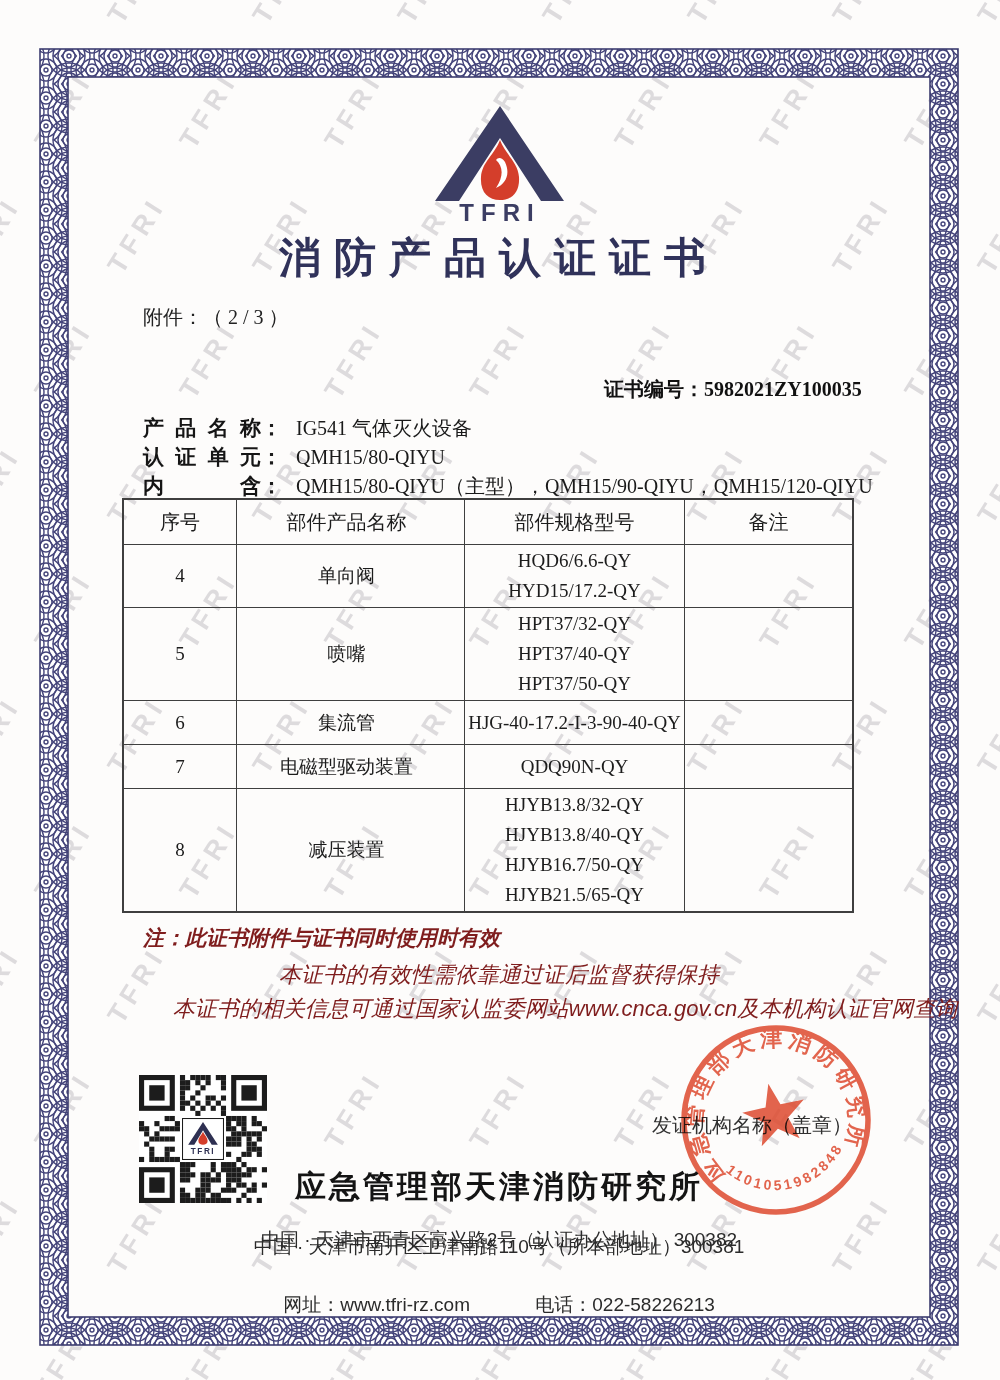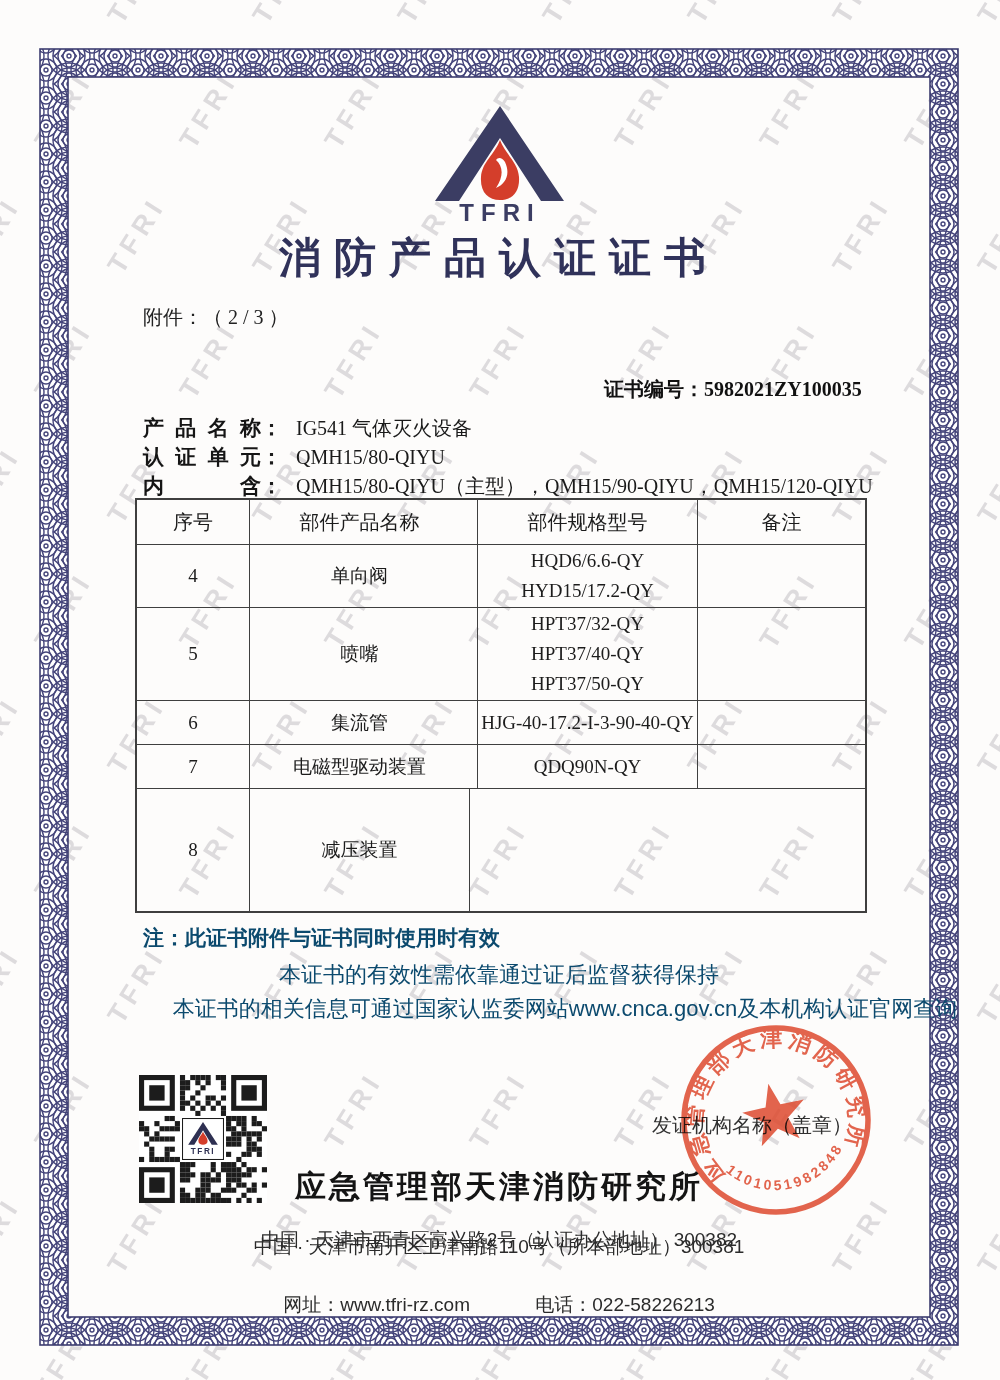--- a/index.html
+++ b/index.html
@@ -29,36 +29,36 @@
   .fields{left:143px;top:414px;}
   .field-row{display:flex;align-items:baseline;height:29px;font-size:20px;}
   .field-label{
     display:inline-flex;justify-content:space-between;width:118px;
     font-weight:bold;font-size:21px;color:#151515;
   }
   .field-colon{font-weight:bold;font-size:21px;margin-right:14px;}
   .field-value{font-size:20px;color:#1a1a1a;white-space:nowrap;}
   
   .comp-table{
-    left:135px;top:498px;width:732px;border:2px solid #3f3f3f;
+    left:122px;top:498px;width:732px;border:2px solid #3f3f3f;
     box-sizing:border-box;background:rgba(255,255,255,0.0);
   }
   .t-row{display:flex;border-top:1.5px solid #3f3f3f;}
   .t-row:first-child{border-top:none;}
   .t-cell{
     box-sizing:border-box;border-left:1.5px solid #3f3f3f;
     display:flex;flex-direction:column;justify-content:center;align-items:center;
     font-size:19px;text-align:center;padding:1px 4px;
   }
   .t-cell:first-child{border-left:none;}
   .c0{width:112px;}.c1{width:220px;}.c2{width:220px;margin-left:8px;}.c3{flex:1;}
   .t-head .t-cell{font-size:20px;height:44px;}
   .model-line{line-height:30px;white-space:nowrap;}
   
-  .note{font-family:"Liberation Sans","DejaVu Sans",sans-serif;color:#0c4a6e;}
+  .note{font-family:"Liberation Sans","DejaVu Sans",sans-serif;color:#7f1d1d;font-style:italic;}
   .note1{left:143px;top:924px;font-size:21px;font-weight:bold;}
   .note2{left:68px;top:960px;width:862px;text-align:center;font-size:22px;}
   .note3{left:68px;top:994px;width:994px;text-align:center;font-size:22px;}
   
   .qr-box{left:139px;top:1075px;width:128px;height:128px;}
   .issuer-label{
     left:652px;top:1112px;font-size:20px;z-index:2;
     font-family:"Liberation Sans","DejaVu Sans",sans-serif;color:#303030;
   }
   .seal-svg{left:676px;top:1020px;width:200px;height:200px;z-index:3;mix-blend-mode:multiply;opacity:0.92;}
@@ -293,20 +293,26 @@
           <div class="t-cell c0">7</div>
           <div class="t-cell c1">电磁型驱动装置</div>
           <div class="t-cell c2">
             <div class="model-line">QDQ90N-QY</div>
           </div>
           <div class="t-cell c3"></div>
         </div>
         <div class="t-row" style="min-height: 122px;">
           <div class="t-cell c0">8</div>
           <div class="t-cell c1">减压装置</div>
+          <div class="t-cell c2">
+            <div class="model-line">HJYB13.8/32-QY</div>
+            <div class="model-line">HJYB13.8/40-QY</div>
+            <div class="model-line">HJYB16.7/50-QY</div>
+            <div class="model-line">HJYB21.5/65-QY</div>
+          </div>
           <div class="t-cell c3"></div>
         </div>
       </div>
 
     <div class="abs note note1">注：此证书附件与证书同时使用时有效</div>
     <div class="abs note note2">本证书的有效性需依靠通过证后监督获得保持</div>
     <div class="abs note note3">本证书的相关信息可通过国家认监委网站www.cnca.gov.cn及本机构认证官网查询</div>
 
     <div class="abs qr-box" id="qr-box"><svg width="128" height="128" viewBox="0 0 125 125">
           <rect width="125" height="125" fill="#ffffff"></rect>

